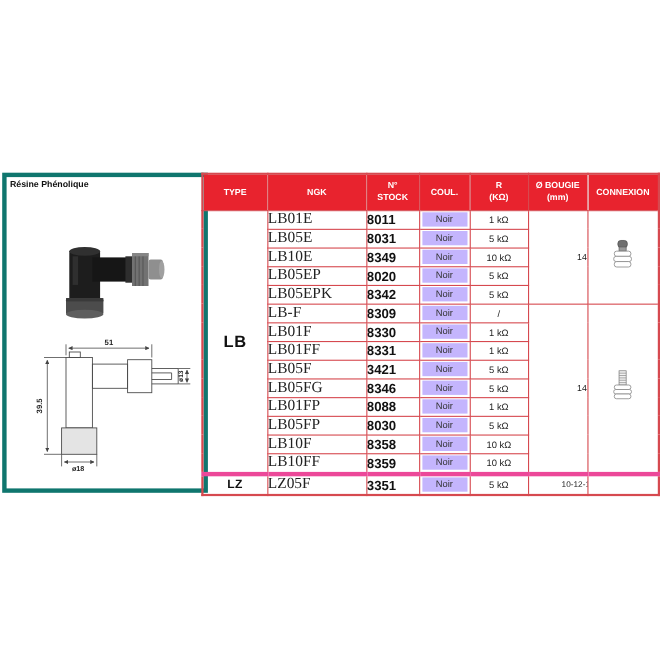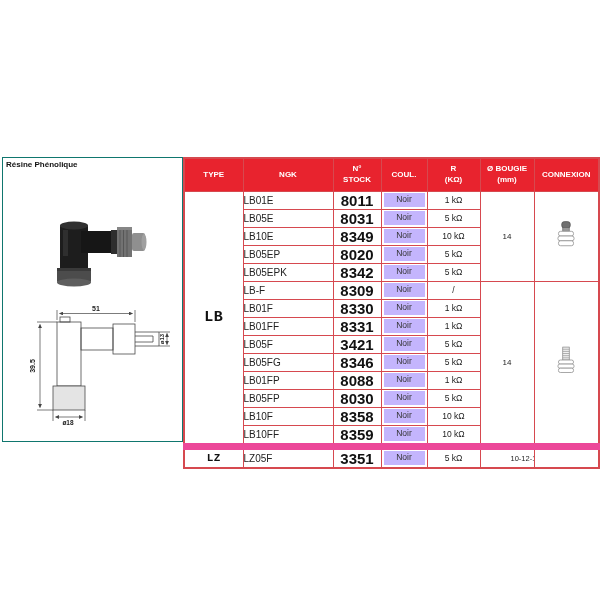--- a/index.html
+++ b/index.html
@@ -1,40 +1,40 @@
 <!DOCTYPE html>
 <html><head>
 <meta charset="utf-8">
 <style>
   html,body{margin:0;padding:0;background:#fff;}
   body{width:600px;height:600px;font-family:"Liberation Sans",sans-serif;}
   .page{position:relative;width:600px;height:600px;background:#fff;overflow:hidden;}
 
   
-  .left-panel{position:absolute;left:2px;top:157px;width:179px;height:283px;border:1px solid #0f766e;background:#fff;}
+  .left-panel{position:absolute;left:2px;top:157px;width:179px;height:283px;border:4px solid #0f766e;background:#fff;}
   .panel-title{position:absolute;left:3px;top:2px;font-size:8px;font-weight:bold;color:#111;letter-spacing:0;}
   .photo{position:absolute;left:48px;top:60px;}
   .tech{position:absolute;left:14px;top:144px;}
 
   
   table.catalog{position:absolute;left:183px;top:157px;width:415px;border-collapse:collapse;table-layout:fixed;border:2px solid #d6494f;}
   table.catalog th, table.catalog td{border:1px solid #d6494f;padding:0;overflow:hidden;white-space:nowrap;}
   thead tr{height:33px;}
   thead th{background:#e8232e;color:#fff;font-size:8px;font-weight:bold;text-align:center;line-height:1.3;}
   tbody tr{height:16.7px;}
-  td.ngk{font-size:10px;color:#222;text-align:left;padding-left:4px;}
-  td.stock{font-size:15px;font-weight:bold;color:#111;text-align:center;}
+  td.ngk{font-size:14px;color:#222;text-align:left;padding-left:4px;font-family:Liberation Serif, serif;}
+  td.stock{font-size:12px;font-weight:bold;color:#111;text-align:left;}
   td.coul{vertical-align:middle;}
   .noir{margin:1px 2px;background:#c4b5fd;font-size:8.5px;color:#333;text-align:center;line-height:13.5px;height:13.5px;}
   td.r{font-size:8.5px;color:#222;text-align:center;margin-left:24px;}
-  td.type{font-size:15px;font-weight:bold;color:#111;text-align:center;vertical-align:middle;letter-spacing:0.5px;font-family:Liberation Mono, monospace;}
+  td.type{font-size:15px;font-weight:bold;color:#111;text-align:center;vertical-align:middle;letter-spacing:0.5px;}
   td.type.lz{font-size:11px;}
-  td.bougie{font-size:8px;color:#222;text-align:center;vertical-align:middle;}
+  td.bougie{font-size:8px;color:#222;text-align:right;vertical-align:middle;}
   td.connexion{text-align:center;vertical-align:middle;}
-  tr.lz-row td{border-top:7px solid #ec4899;}
+  tr.lz-row td{border-top:4px solid #ec4899;}
 </style>
 </head>
 <body>
 
 <div class="page">
 
   <div class="left-panel">
     <div class="panel-title">Résine Phénolique</div>
 
     <svg class="photo" width="100" height="72" viewBox="0 0 100 72">

